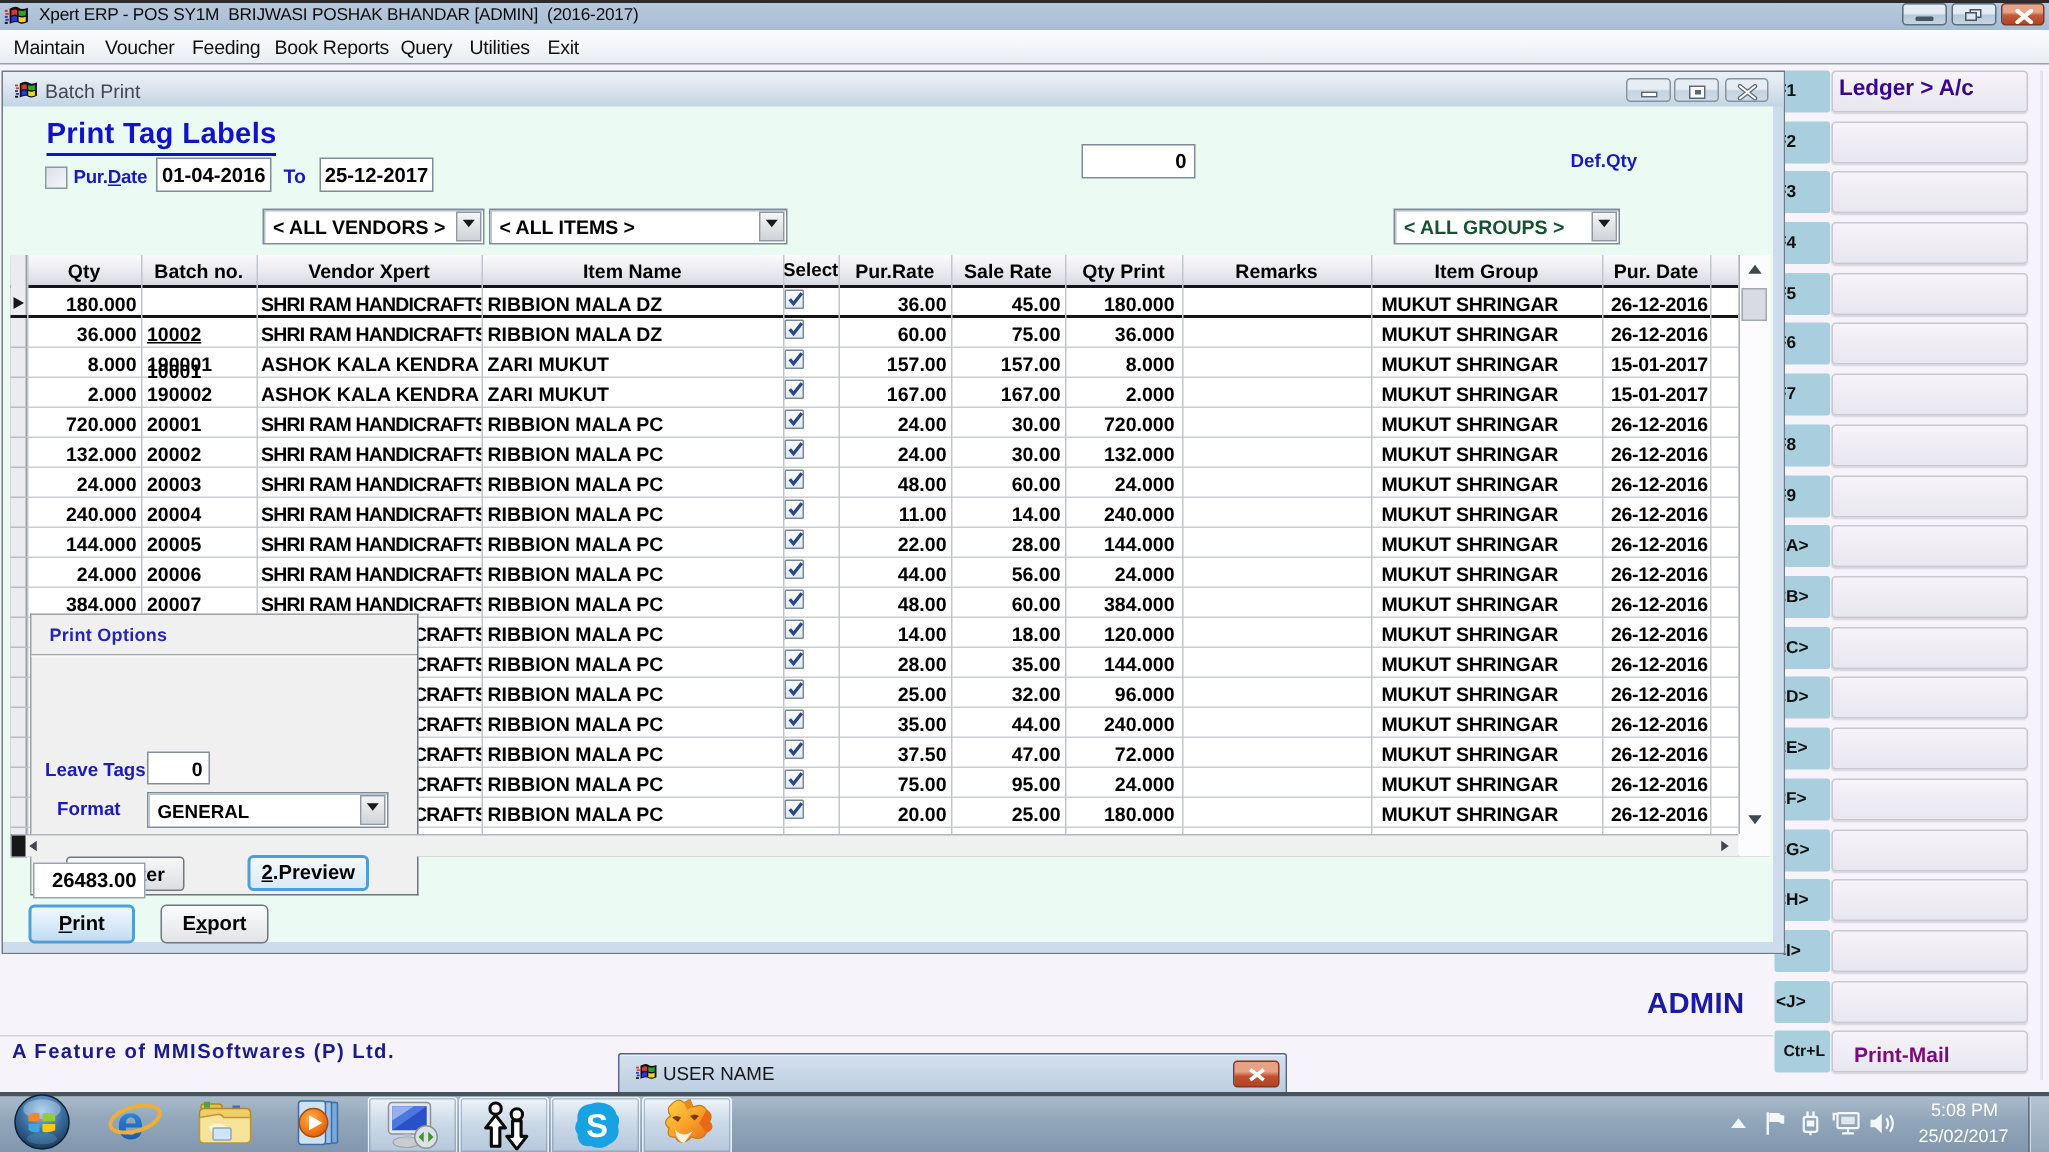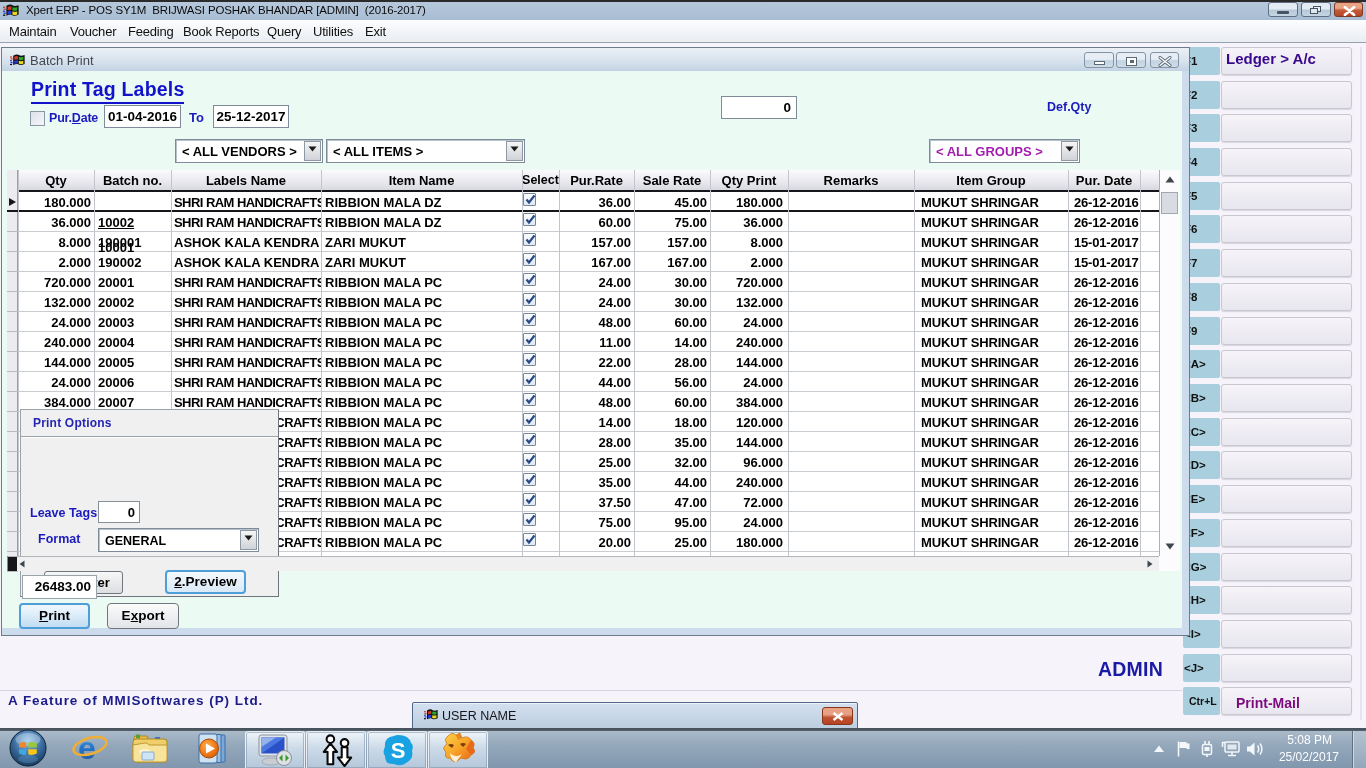--- a/index.html
+++ b/index.html
@@ -163,32 +163,32 @@
   </div>
 <div class="a" style="left:326px;top:139px;width:199px;height:24px;background:#fff;border:1px solid #7e8b98;box-shadow:inset 1px 1px 0 #b8c2cc;z-index:13;">
     <div class="a b" style="left:6px;top:4px;font-size:13px;color:#000;white-space:nowrap;">&lt; ALL ITEMS &gt;</div>
     <div class="a" style="right:1px;top:1px;width:17px;height:20px;background:linear-gradient(180deg,#f5f5f5,#cfd2d8);border:1px solid #8f99a3;">
       <svg style="position:absolute;left:3px;top:4px;" width="9" height="6" viewBox="0 0 9 6">
         <path d="M0.5 0.5 L8.5 0.5 L4.5 5.5 Z" fill="#1a1a1a"></path>
       </svg>
     </div>
   </div>
 <div class="a" style="left:929px;top:139px;width:151px;height:24px;background:#fff;border:1px solid #7e8b98;box-shadow:inset 1px 1px 0 #b8c2cc;z-index:13;">
-    <div class="a b" style="left:6px;top:4px;font-size:13px;color:#a21caf;white-space:nowrap;">&lt; ALL GROUPS &gt;</div>
+    <div class="a b" style="left:6px;top:4px;font-size:13px;color:#14532d;white-space:nowrap;">&lt; ALL GROUPS &gt;</div>
     <div class="a" style="right:1px;top:1px;width:17px;height:20px;background:linear-gradient(180deg,#f5f5f5,#cfd2d8);border:1px solid #8f99a3;">
       <svg style="position:absolute;left:3px;top:4px;" width="9" height="6" viewBox="0 0 9 6">
         <path d="M0.5 0.5 L8.5 0.5 L4.5 5.5 Z" fill="#1a1a1a"></path>
       </svg>
     </div>
   </div>
 <div class="a" style="left:7px;top:170px;width:1173px;height:401px;background:#fff;border:1px solid #84888e;z-index:14;"></div>
 <div class="a" style="left:7px;top:170px;width:1152px;height:20px;background:linear-gradient(180deg,#fbfbfd,#e8e8ee 60%,#d8d8e0);z-index:15;"></div>
 <div class="a b" style="left:18px;top:173px;width:76px;text-align:center;font-size:13px;color:#000;z-index:16;white-space:nowrap;">Qty</div>
 <div class="a b" style="left:94px;top:173px;width:77px;text-align:center;font-size:13px;color:#000;z-index:16;white-space:nowrap;">Batch no.</div>
-<div class="a b" style="left:171px;top:173px;width:150px;text-align:center;font-size:13px;color:#000;z-index:16;white-space:nowrap;">Labels Name</div>
+<div class="a b" style="left:171px;top:173px;width:150px;text-align:center;font-size:13px;color:#000;z-index:16;white-space:nowrap;">Vendor Xpert</div>
 <div class="a b" style="left:321px;top:173px;width:201px;text-align:center;font-size:13px;color:#000;z-index:16;white-space:nowrap;">Item Name</div>
 <div class="a b" style="left:522px;top:173px;width:37px;text-align:center;font-size:12.5px;color:#000;z-index:16;white-space:nowrap;">Select</div>
 <div class="a b" style="left:559px;top:173px;width:75px;text-align:center;font-size:13px;color:#000;z-index:16;white-space:nowrap;">Pur.Rate</div>
 <div class="a b" style="left:634px;top:173px;width:76px;text-align:center;font-size:13px;color:#000;z-index:16;white-space:nowrap;">Sale Rate</div>
 <div class="a b" style="left:710px;top:173px;width:78px;text-align:center;font-size:13px;color:#000;z-index:16;white-space:nowrap;">Qty Print</div>
 <div class="a b" style="left:788px;top:173px;width:126px;text-align:center;font-size:13px;color:#000;z-index:16;white-space:nowrap;">Remarks</div>
 <div class="a b" style="left:914px;top:173px;width:154px;text-align:center;font-size:13px;color:#000;z-index:16;white-space:nowrap;">Item Group</div>
 <div class="a b" style="left:1068px;top:173px;width:72px;text-align:center;font-size:13px;color:#000;z-index:16;white-space:nowrap;">Pur. Date</div>
 <div class="a" style="left:7px;top:190px;width:1152px;height:2px;background:#15151a;z-index:16;"></div>
 <div class="a" style="left:8px;top:192px;width:1151px;height:20px;border-bottom:2px solid #15151a;background:#fff;z-index:15;"></div>

